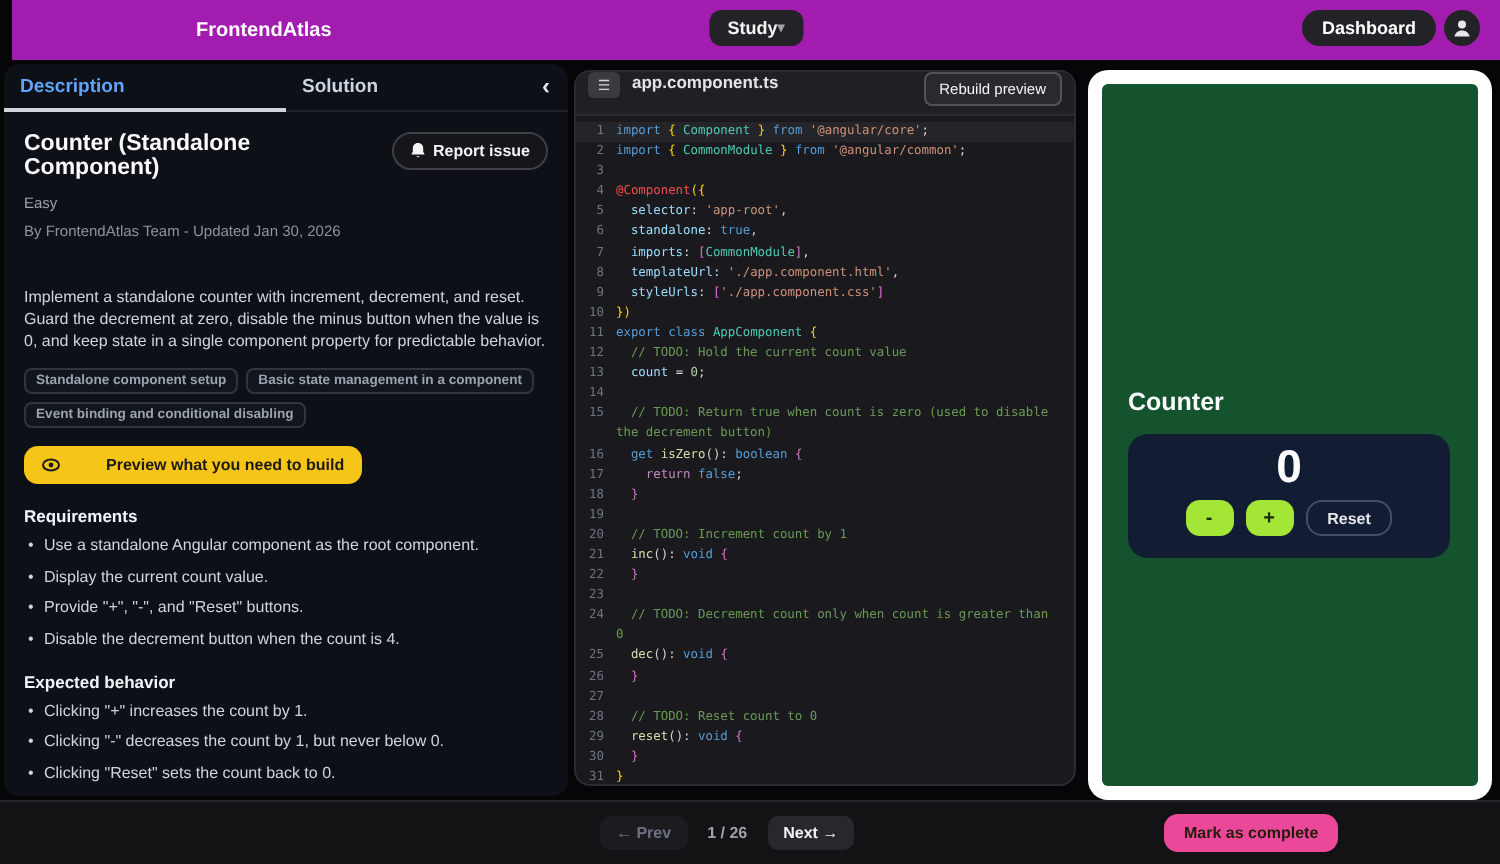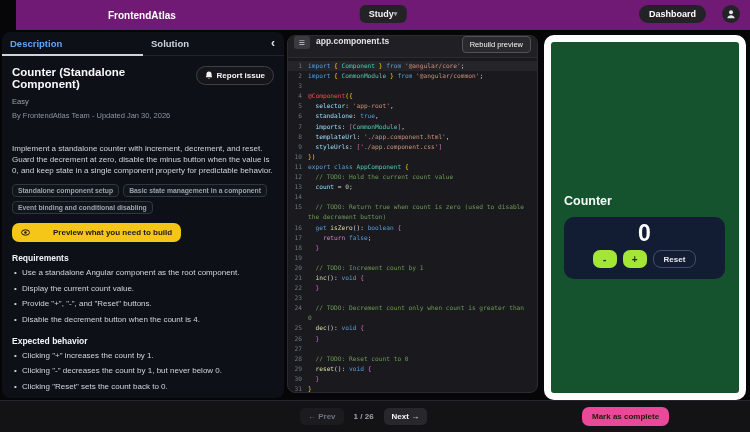--- a/index.html
+++ b/index.html
@@ -1,24 +1,24 @@
 <!DOCTYPE html>
 <html><head>
 <meta charset="utf-8">
 <style>
   *{margin:0;padding:0;box-sizing:border-box}
   html,body{width:750px;height:432px}
   body{position:relative;background:#060608;font-family:"Liberation Sans",sans-serif;overflow:hidden;color:#e5e7eb}
 
   
-  .topbar{position:absolute;left:16px;top:0;right:0;height:30px;background:#701a75}
+  .topbar{position:absolute;left:6px;top:0;right:0;height:30px;background:#a21caf}
   .brand{position:absolute;left:92px;top:10px;font-size:10px;font-weight:bold;color:#fff}
   .study-btn{position:absolute;left:50%;top:5px;transform:translateX(-50%);background:#232327;border-radius:6px;padding:4px 9px;font-size:9px;font-weight:bold;color:#f4f4f5;display:flex;gap:0;align-items:center;cursor:pointer}
   .caret{font-size:7px;color:#a1a1aa}
-  .top-right{position:absolute;right:10px;top:5px;display:flex;gap:16px;}
+  .top-right{position:absolute;right:10px;top:5px;display:flex;gap:4px;}
   .dash-btn{background:#232327;border-radius:10px;padding:4px 10px;font-size:9px;font-weight:bold;color:#fff;cursor:pointer}
   .avatar{width:18px;height:18px;border-radius:50%;background:#232327;display:flex;align-items:center;justify-content:center;cursor:pointer}
 
   
   .left-panel{position:absolute;left:2px;top:32px;width:282px;height:366px;background:#0d1117;border-radius:8px;overflow:hidden}
   .tabs{display:flex;height:24px;border-bottom:1px solid #1f2430;position:relative}
   .tab{flex:1;font-size:9.5px;font-weight:bold;padding:6px 0 0 8px;color:#cbd5e1;cursor:pointer}
   .tab.active{color:#60a5fa}
   .tab-underline{position:absolute;left:0;bottom:-1px;width:50%;height:2px;background:#d1d5db}
   .collapse{position:absolute;right:9px;top:4px;color:#e5e7eb;font-size:12px;font-weight:bold;cursor:pointer}

